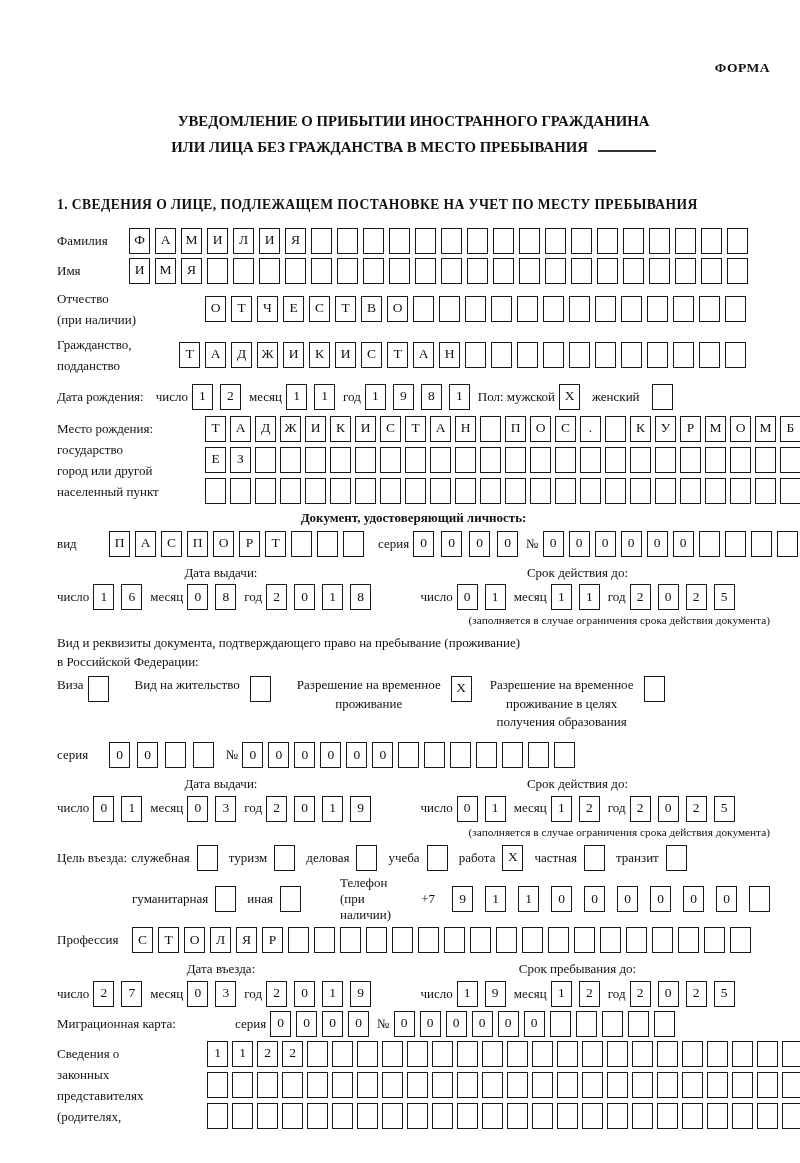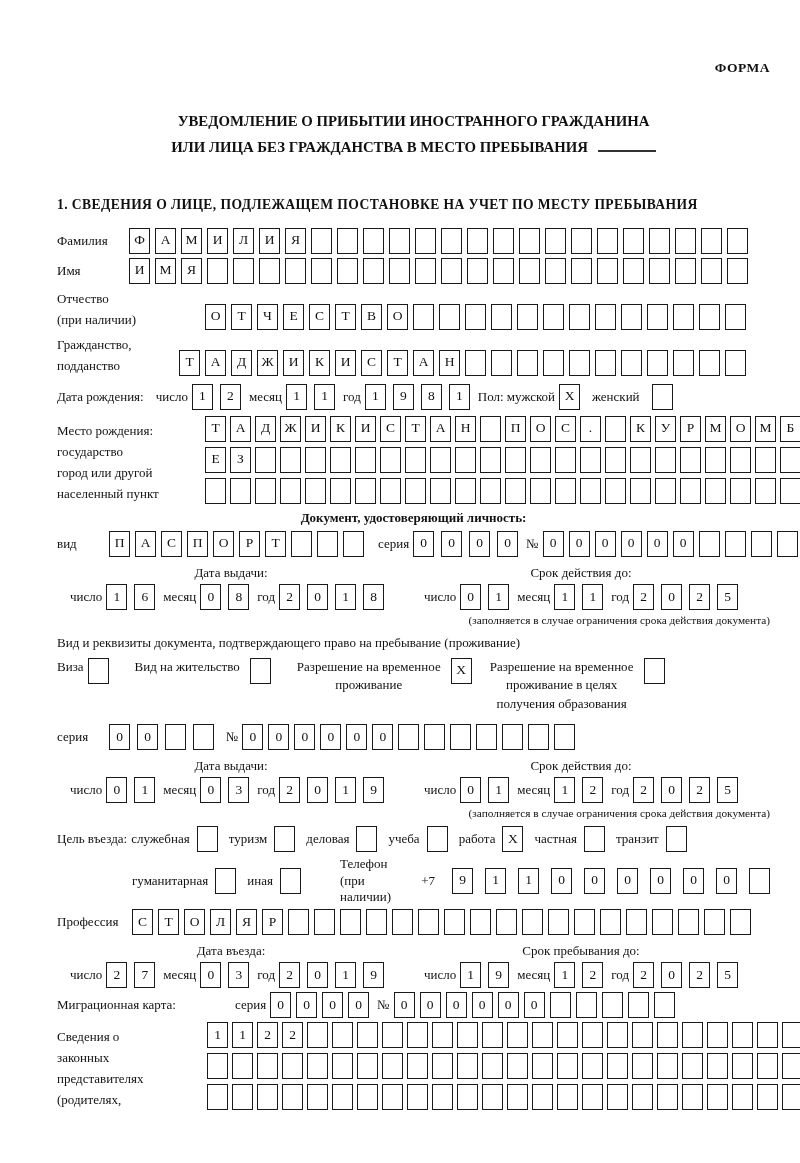--- a/index.html
+++ b/index.html
@@ -22,32 +22,32 @@
   .boxrow.tight{gap:4px;}
   .boxrow.dg{gap:7px;}
   .cbox{
     width:21px;height:26px;box-sizing:border-box;flex:0 0 auto;
     border:1.6px solid #1a1a1a;background:#fff;
     display:inline-flex;align-items:center;justify-content:center;
     font-size:13.5px;
   }
   
   .row{display:flex;align-items:center;margin-bottom:4px;}
-  .row.top{align-items:flex-end;}
+  .row.top{align-items:center;}
   .lab{flex:0 0 auto;}
   .w72{width:72px;} .w122{width:122px;} .w148{width:148px;} .w52{width:52px;} .w75{width:75px;} .w170{width:170px;} .w150{width:150px;}
   .mlab{line-height:21px;}
   .stack{display:flex;flex-direction:column;gap:5px;}
   .word{margin:0 4px 0 8px;white-space:nowrap;}
   .word.first{margin-left:0;}
   .chead{text-align:center;font-weight:bold;margin:6px 0 5px 0;}
   
   .duo{display:flex;margin-top:8px;margin-bottom:4px;}
   .dcol{display:flex;flex-direction:column;}
-  .dcol.l{width:46%;margin-left:13px;}
+  .dcol.l{width:46%;}
   .dcol.r{width:54%;}
   .dhead{text-align:center;margin-bottom:3px;}
   .dline{display:flex;align-items:center;}
   .dcol.r .dline{justify-content:center;}
   .note{font-size:11.3px;margin-top:3px;text-align:right;white-space:nowrap;}
   
   .permit-row{display:flex;align-items:flex-start;margin:6px 0 10px 0;}
   .permit-opt{display:flex;align-items:flex-start;}
   .permit-opt .txt{text-align:center;line-height:1.45;}
   .permit-opt .cbox{margin-left:10px;} .gap26{width:26px;} .gap18{width:18px;}
@@ -390,20 +390,21 @@
             <span class="cbox">0</span>
             <span class="cbox">2</span>
             <span class="cbox">5</span>
           </span>
       </div>
       <div class="note">(заполняется в случае ограничения срока действия документа)</div>
     </div>
   </div>
 
   <div class="plain">Вид и реквизиты документа, подтверждающего право на пребывание (проживание)</div>
+  <div class="plain2">в Российской Федерации:</div>
 
   <div class="permit-row">
     <div class="permit-opt">
       <span class="txt">Виза</span>
       <span class="cbox" style="margin-left:4px;"></span>
     </div>
     <div class="gap26"></div>
     <div class="permit-opt">
       <span class="txt">Вид на жительство</span>
       <span class="cbox"></span>

